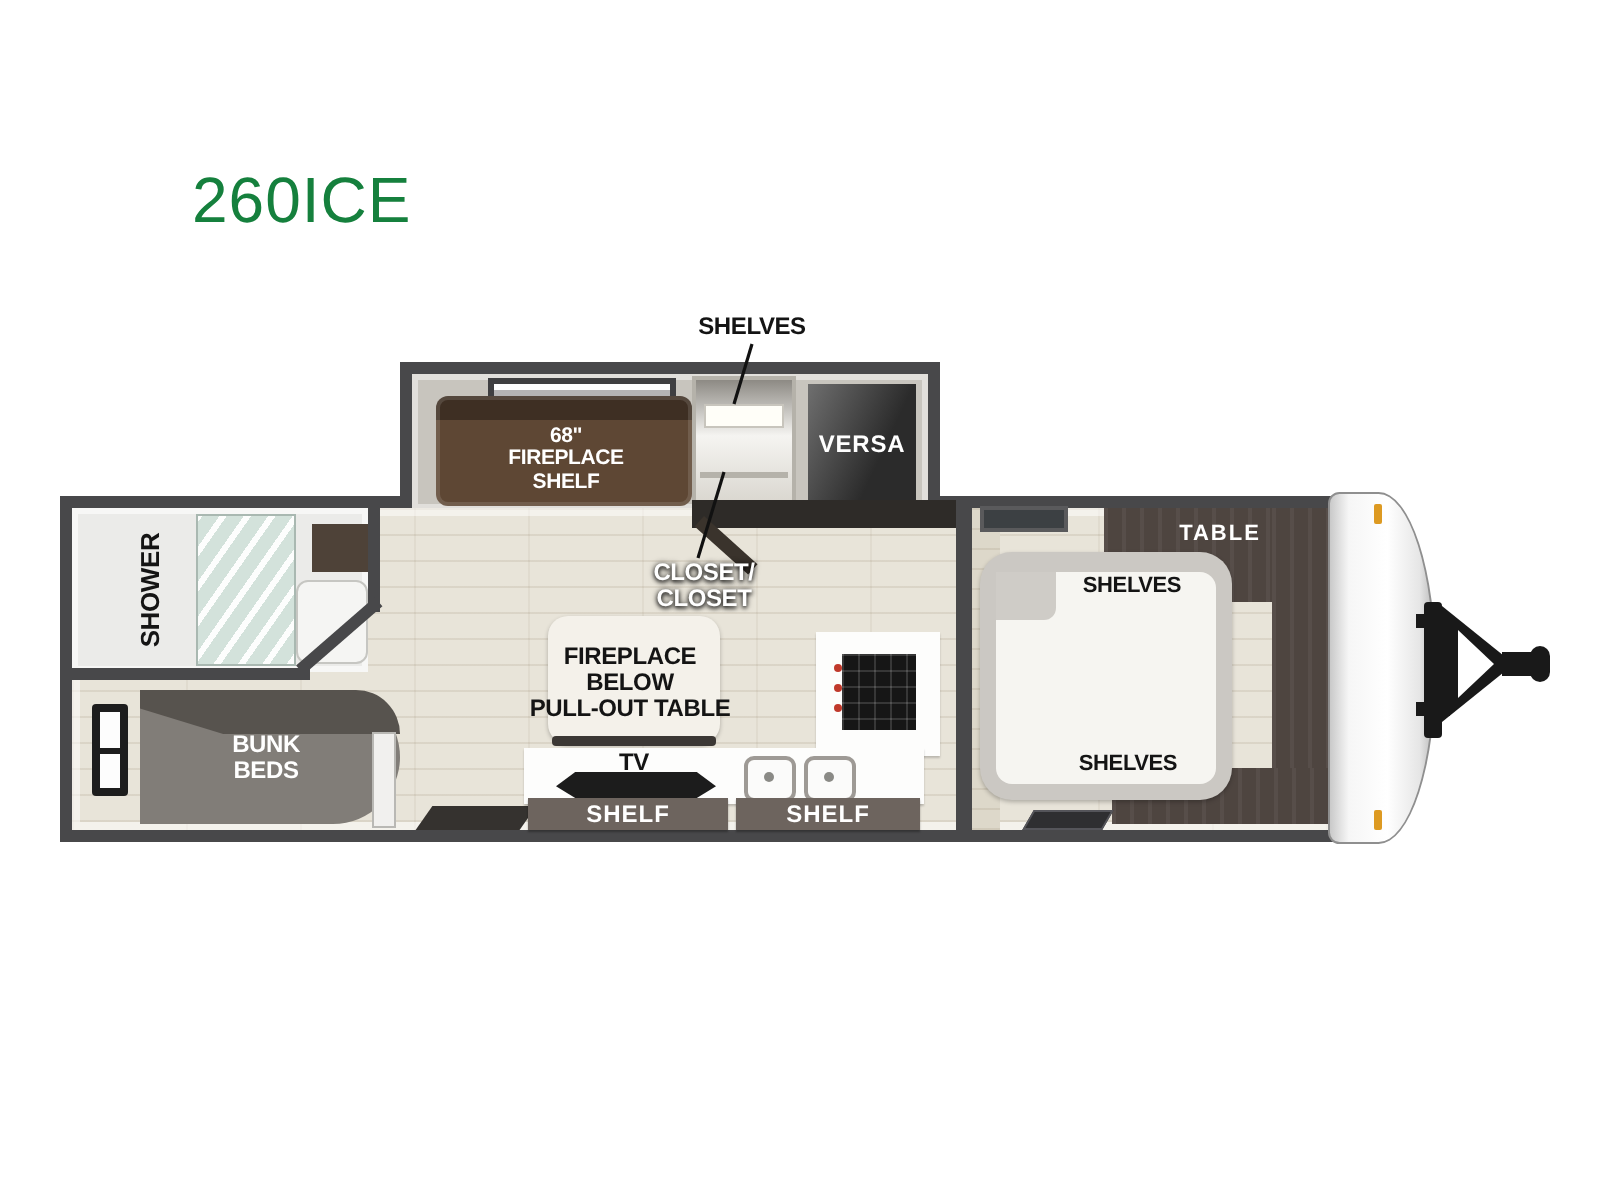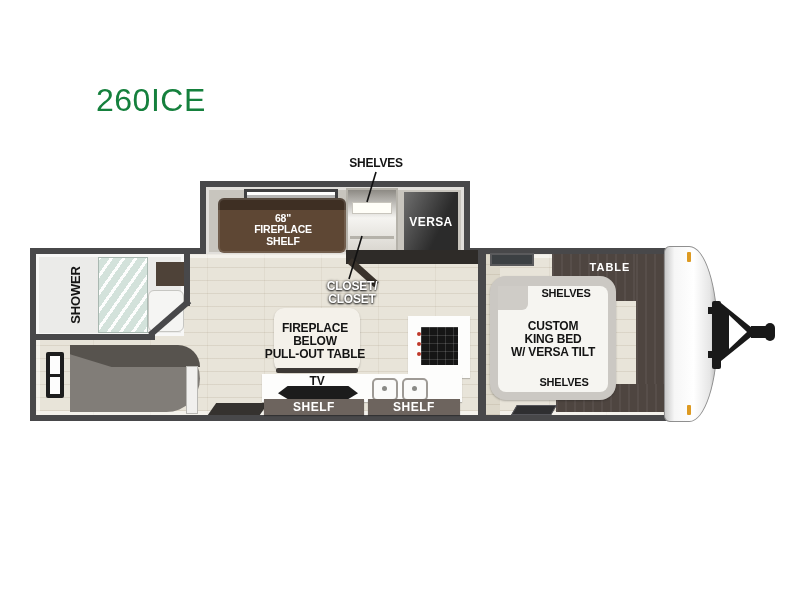--- a/index.html
+++ b/index.html
@@ -101,20 +101,24 @@
   <div class="abs fixture" style="left:148px;top:290px;width:36px;height:42px;"></div>
   <div class="abs vwrap" style="left:54px;top:255px;width:44px;height:80px;">
     <span class="lbl vtext" style="font-size:13px;">SHOWER</span>
   </div>
   <div class="abs wall" style="left:184px;top:254px;width:6px;height:52px;"></div>
   <div class="abs wall" style="left:150px;top:332px;width:52px;height:6px;transform:rotate(-41deg);transform-origin:0 50%;"></div>
   <div class="abs wall" style="left:30px;top:334px;width:125px;height:6px;"></div>
 
   <div class="abs bunk" style="left:70px;top:345px;width:130px;height:67px;"></div>
   <div class="abs bunk-canopy" style="left:70px;top:345px;width:130px;height:22px;"></div>
+  <div class="abs lbl white" style="left:93px;top:366px;width:80px;font-size:12px;">
+    <div>BUNK</div>
+    <div>BEDS</div>
+  </div>
   <div class="abs bunk-window" style="left:46px;top:352px;width:18px;height:46px;">
     <div class="pane"></div>
     <div class="mullion"></div>
   </div>
   <div class="abs partition" style="left:186px;top:366px;width:12px;height:48px;"></div>
   <div class="abs mat" style="left:212px;top:403px;width:52px;height:12px;"></div>
 
   <div class="abs cabinet-dark" style="left:346px;top:250px;width:132px;height:14px;"></div>
   <div class="abs cabinet-dark" style="left:352px;top:258px;width:36px;height:7px;transform:rotate(42deg);transform-origin:0 0;background:#3a332c;"></div>
 
@@ -158,25 +162,20 @@
 
   <div class="abs ward" style="left:552px;top:254px;width:112px;height:47px;"></div>
   <div class="abs ward" style="left:636px;top:254px;width:28px;height:158px;"></div>
   <div class="abs ward" style="left:556px;top:384px;width:108px;height:28px;"></div>
   <div class="abs lbl white" style="left:578px;top:262px;width:64px;font-size:11px;letter-spacing:1px;">TABLE</div>
 
   <div class="abs bedframe" style="left:490px;top:276px;width:126px;height:124px;"></div>
   <div class="abs mattress" style="left:498px;top:286px;width:110px;height:106px;"></div>
   <div class="abs mattress-notch" style="left:498px;top:286px;width:30px;height:24px;"></div>
   <div class="abs lbl" style="left:524px;top:288px;width:84px;font-size:11px;">SHELVES</div>
-  <div class="abs lbl" style="left:490px;top:320px;width:126px;font-size:12px;">
-    <div>CUSTOM</div>
-    <div>KING BED</div>
-    <div>W/ VERSA TILT</div>
-  </div>
   <div class="abs lbl" style="left:522px;top:377px;width:84px;font-size:11px;">SHELVES</div>
   <div class="abs vent" style="left:514px;top:405px;width:40px;height:10px;"></div>
 
   <div class="abs frontcap" style="left:664px;top:246px;width:54px;height:176px;"></div>
   <div class="abs marker" style="left:687px;top:252px;width:4px;height:10px;"></div>
   <div class="abs marker" style="left:687px;top:405px;width:4px;height:10px;"></div>
 
   <svg class="abs" style="left:705px;top:295px;" width="75" height="80" viewBox="0 0 75 80">
     <rect x="3" y="12" width="17" height="7" fill="#191919"></rect>
     <rect x="3" y="56" width="17" height="7" fill="#191919"></rect>

